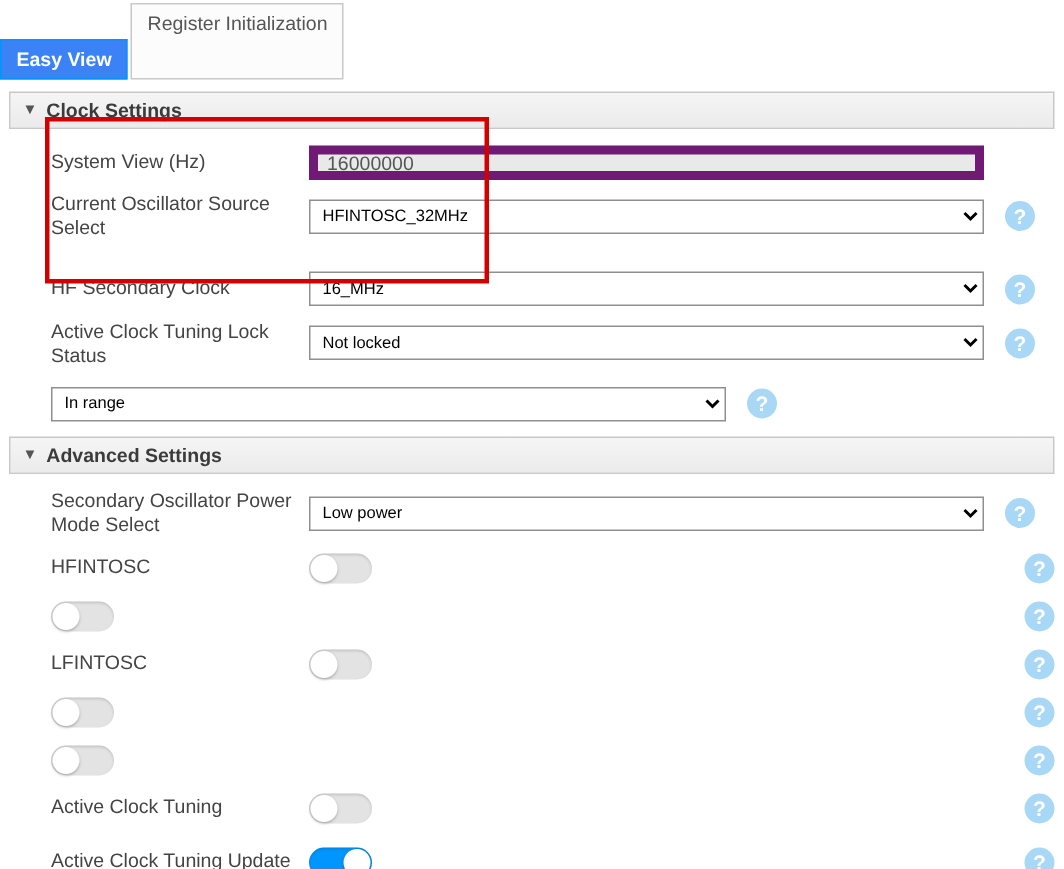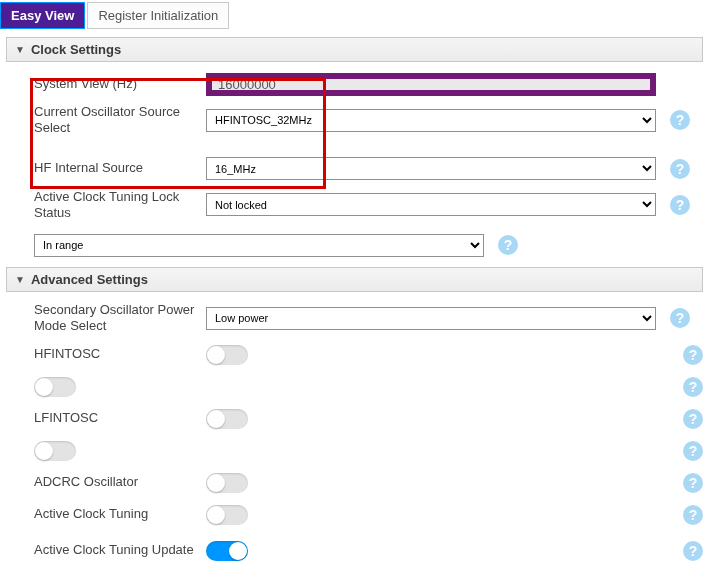--- a/index.html
+++ b/index.html
@@ -1,19 +1,19 @@
 <!DOCTYPE html>
 <html><head>
   <meta charset="utf-8">
   <style>
     * { box-sizing: border-box; margin: 0; padding: 0; }
     body { font-family: "Segoe UI", Arial, sans-serif; font-size: 13px; color: #333; background: #fff; width: 709px; }
     .tabs { display: flex; gap: 2px; padding: 2px 0 0 0; }
     .tab { padding: 5px 10px; border: 1px solid #c9c9c9; background: #fcfcfc; cursor: pointer; color: #555; }
-    .tab.active { background: #4c1d95; color: #fff; border-color: #0096ff; font-weight: 600; }
+    .tab.active { background: #3b82f6; color: #fff; border-color: #0096ff; font-weight: 600; margin-top: 24px; }
     .panel { margin: 8px 6px 0 6px; }
     .section-header { background: linear-gradient(#f5f5f5,#ebebeb); border: 1px solid #c8c8c8; padding: 4px 8px; font-weight: 600; color: #3b3b3b; display: flex; align-items: center; gap: 6px; }
     .section-header .chev { font-size: 10px; color: #555; }
     .rows { padding: 6px 0 2px 0; }
     .row { display: flex; align-items: center; padding: 4px 0 4px 28px; min-height: 32px; position: relative; }
     .row.tall { min-height: 40px; align-items: center; }
     .label { width: 172px; color: #444; line-height: 1.25; padding-right: 6px; }
     .controls { flex: 1; display: flex; align-items: center; }
     .text-input { width: 450px; height: 23px; border: 6px solid #701a75; background: #e9e9e9; color: #555; padding: 2px 6px; font-family: inherit; font-size: 13px; }
     .select { width: 450px; height: 23px; border: 1px solid #8f8f8f; background: #fff; font-family: inherit; font-size: 11px; padding: 1px 4px; }
@@ -54,21 +54,21 @@
         <div class="label">Current Oscillator Source Select</div>
         <div class="controls">
           <select class="select">
             <option>HFINTOSC_32MHz</option>
           </select>
           <div class="help">?</div>
         </div>
       </div>
 
       <div class="row" style="margin-top:12px;">
-        <div class="label">HF Internal Source</div>
+        <div class="label">HF Secondary Clock</div>
         <div class="controls">
           <select class="select">
             <option>16_MHz</option>
           </select>
           <div class="help">?</div>
         </div>
       </div>
 
       <div class="row tall">
         <div class="label">Active Clock Tuning Lock Status</div>
@@ -139,21 +139,20 @@
       <div class="row">
         <div class="controls">
           <div class="toggle">
               <div class="knob"></div>
             </div>
           <div class="help" style="margin-left:auto;">?</div>
         </div>
       </div>
 
       <div class="row">
-        <div class="label">ADCRC Oscillator</div>
         <div class="controls">
           <div class="toggle">
               <div class="knob"></div>
             </div>
           <div class="help" style="margin-left:auto;">?</div>
         </div>
       </div>
 
       <div class="row">
         <div class="label">Active Clock Tuning</div>

